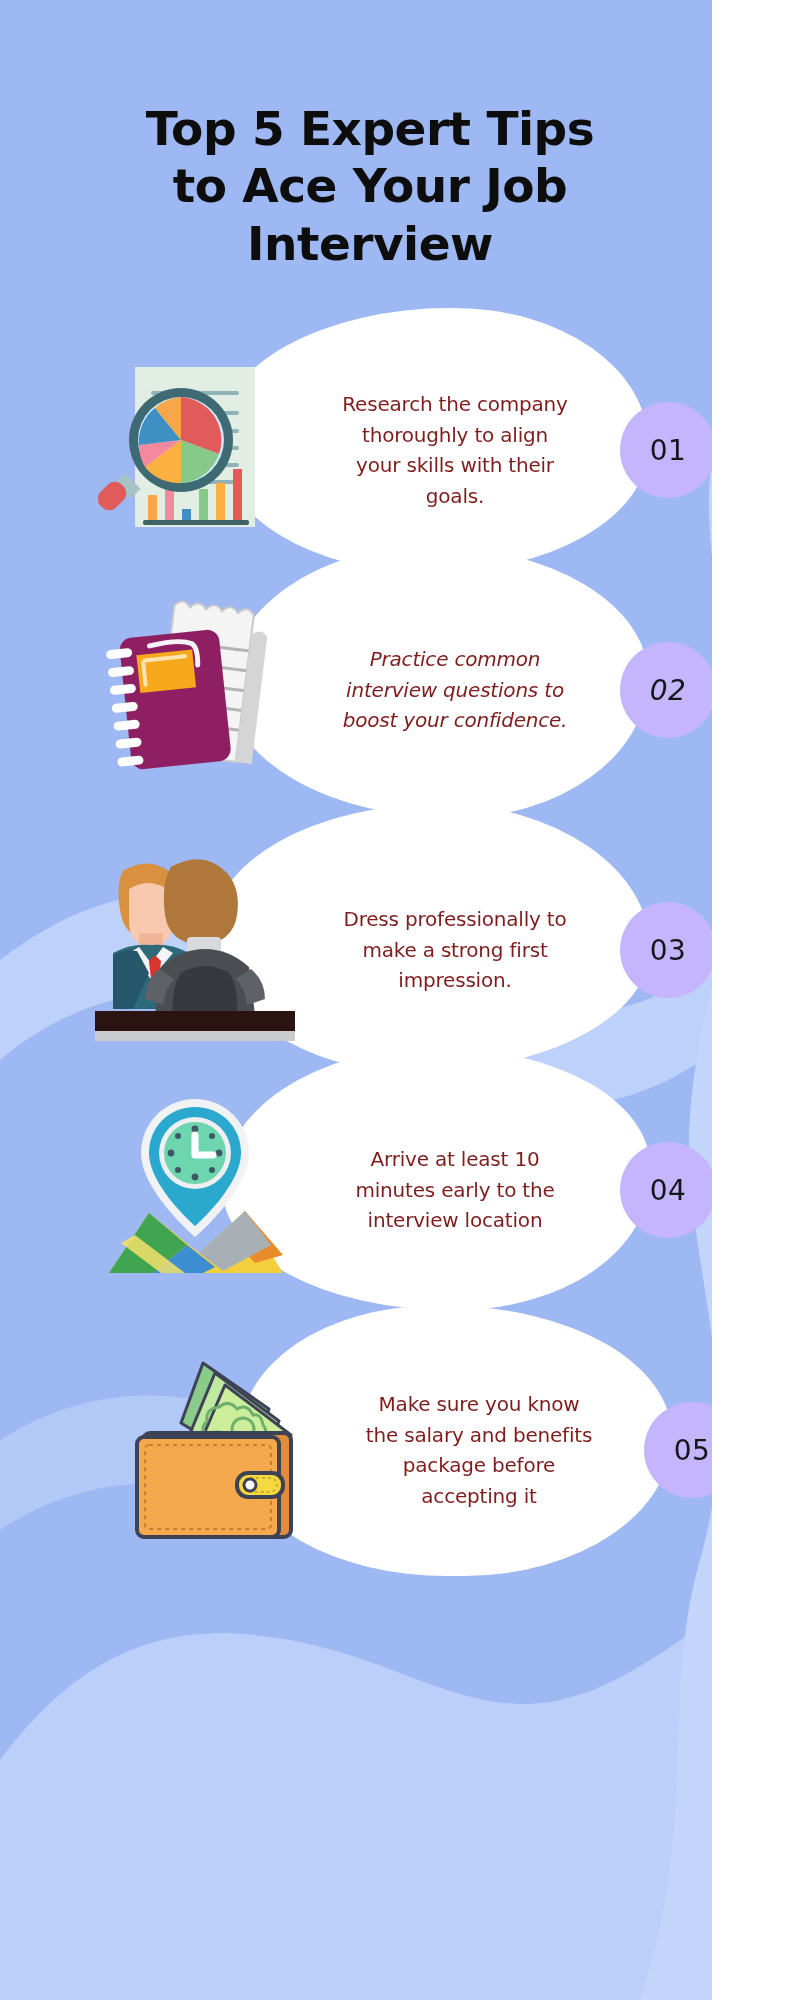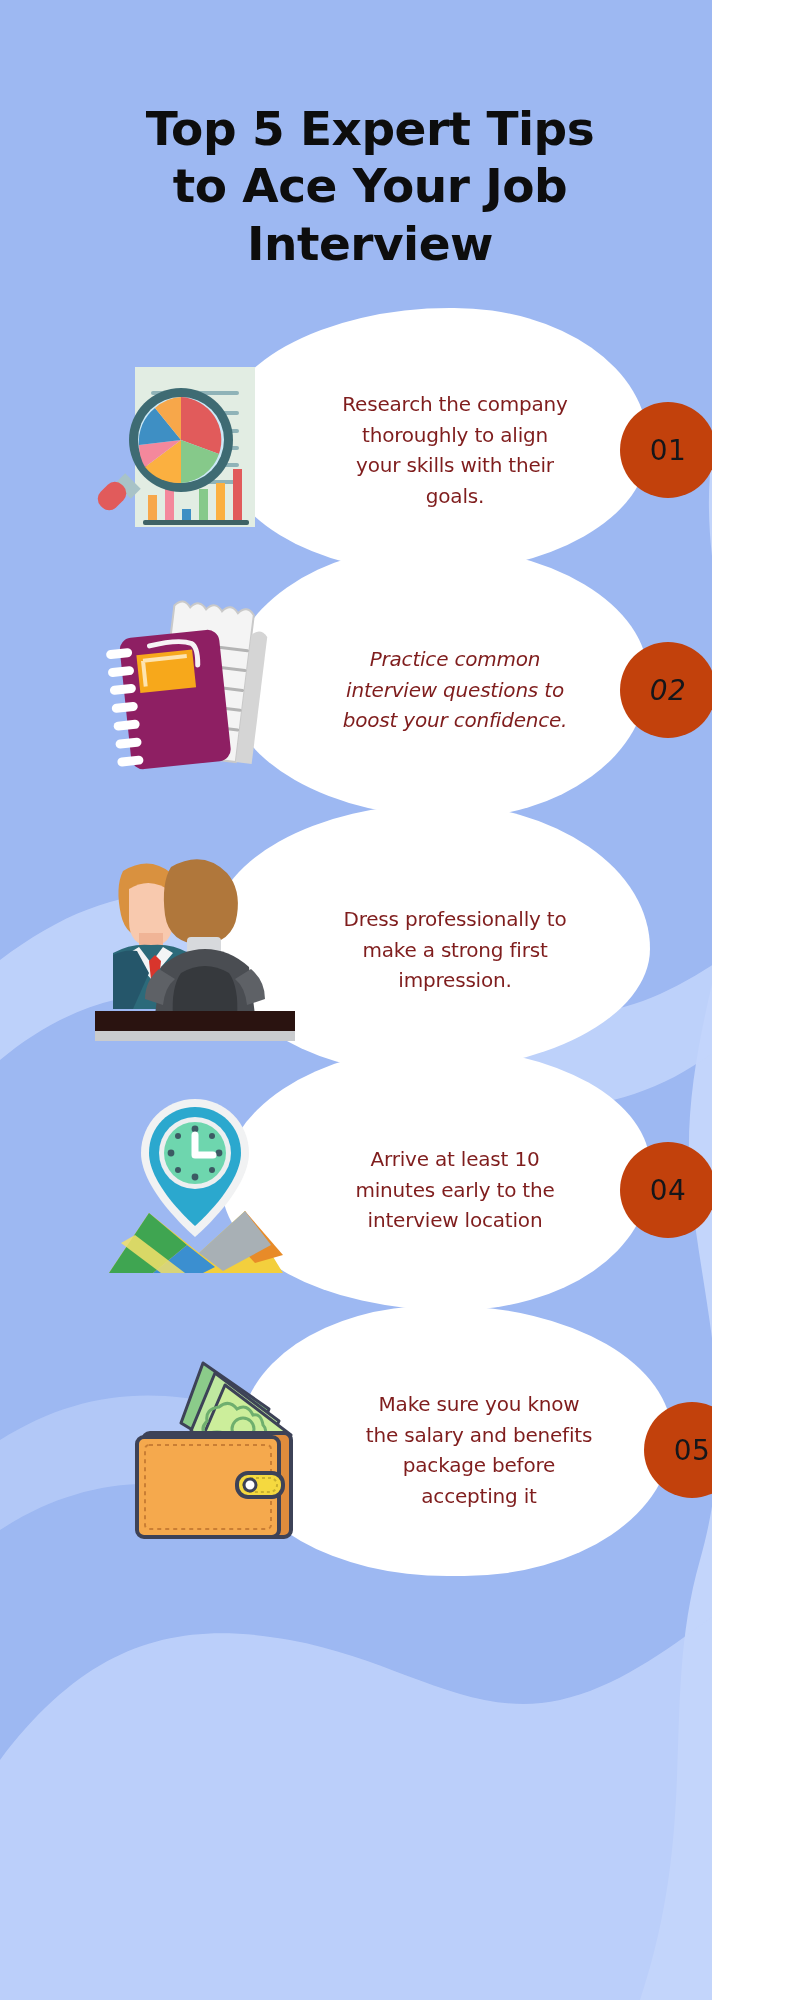--- a/index.html
+++ b/index.html
@@ -38,21 +38,21 @@
     position:absolute; left:340px; width:230px; top:50%;
     transform:translateY(-50%);
     text-align:center; color:#7f1d1d;
     font-family:"DejaVu Sans", sans-serif;
     font-size:20px; line-height:1.53; font-weight:400;
     letter-spacing:-0.2px;
   }
   .badge{
     position:absolute; left:620px; top:50%; transform:translateY(-50%);
     width:96px; height:96px; border-radius:50%;
-    background:#c2410c; color:#15161a;
+    background:#c4b5fd; color:#15161a;
     display:flex; align-items:center; justify-content:center;
     font-family:"DejaVu Sans", sans-serif;
     font-size:28px; font-weight:400; letter-spacing:0.5px;
   }
   .icon-wrap{ position:absolute; left:95px; top:50%; transform:translateY(-50%);
               width:200px; height:210px; }
   .icon-wrap svg{ display:block; width:100%; height:100%; }
 </style>
 </head>
 <body>
@@ -194,20 +194,23 @@
           <rect x="98" y="172" width="26" height="6" fill="#2A2C30"></rect>
           <rect x="98" y="182" width="26" height="6" fill="#2A2C30"></rect>
         </g>
 
         <rect x="0" y="166" width="200" height="20" fill="#2A1310"></rect>
         <rect x="0" y="186" width="200" height="10" fill="#C9CBCE"></rect>
       </svg>
     </div>
 
     <div class="card-text">Dress professionally to make a strong first impression.</div>
+    <div class="badge">
+      <span>03</span>
+    </div>
   </div>
 
   <div class="card" style="top:1040px;padding-left:32px;">
     <div class="bubble b4"></div>
 
     <div class="icon-wrap">
       <svg viewBox="0 0 200 210">
 
         <path d="M14,188 L54,128 L104,168 L150,126 L188,188 Z" fill="#F3CF3D"></path>
         <path d="M14,188 L54,128 L92,160 L58,188 Z" fill="#3FA551"></path>

